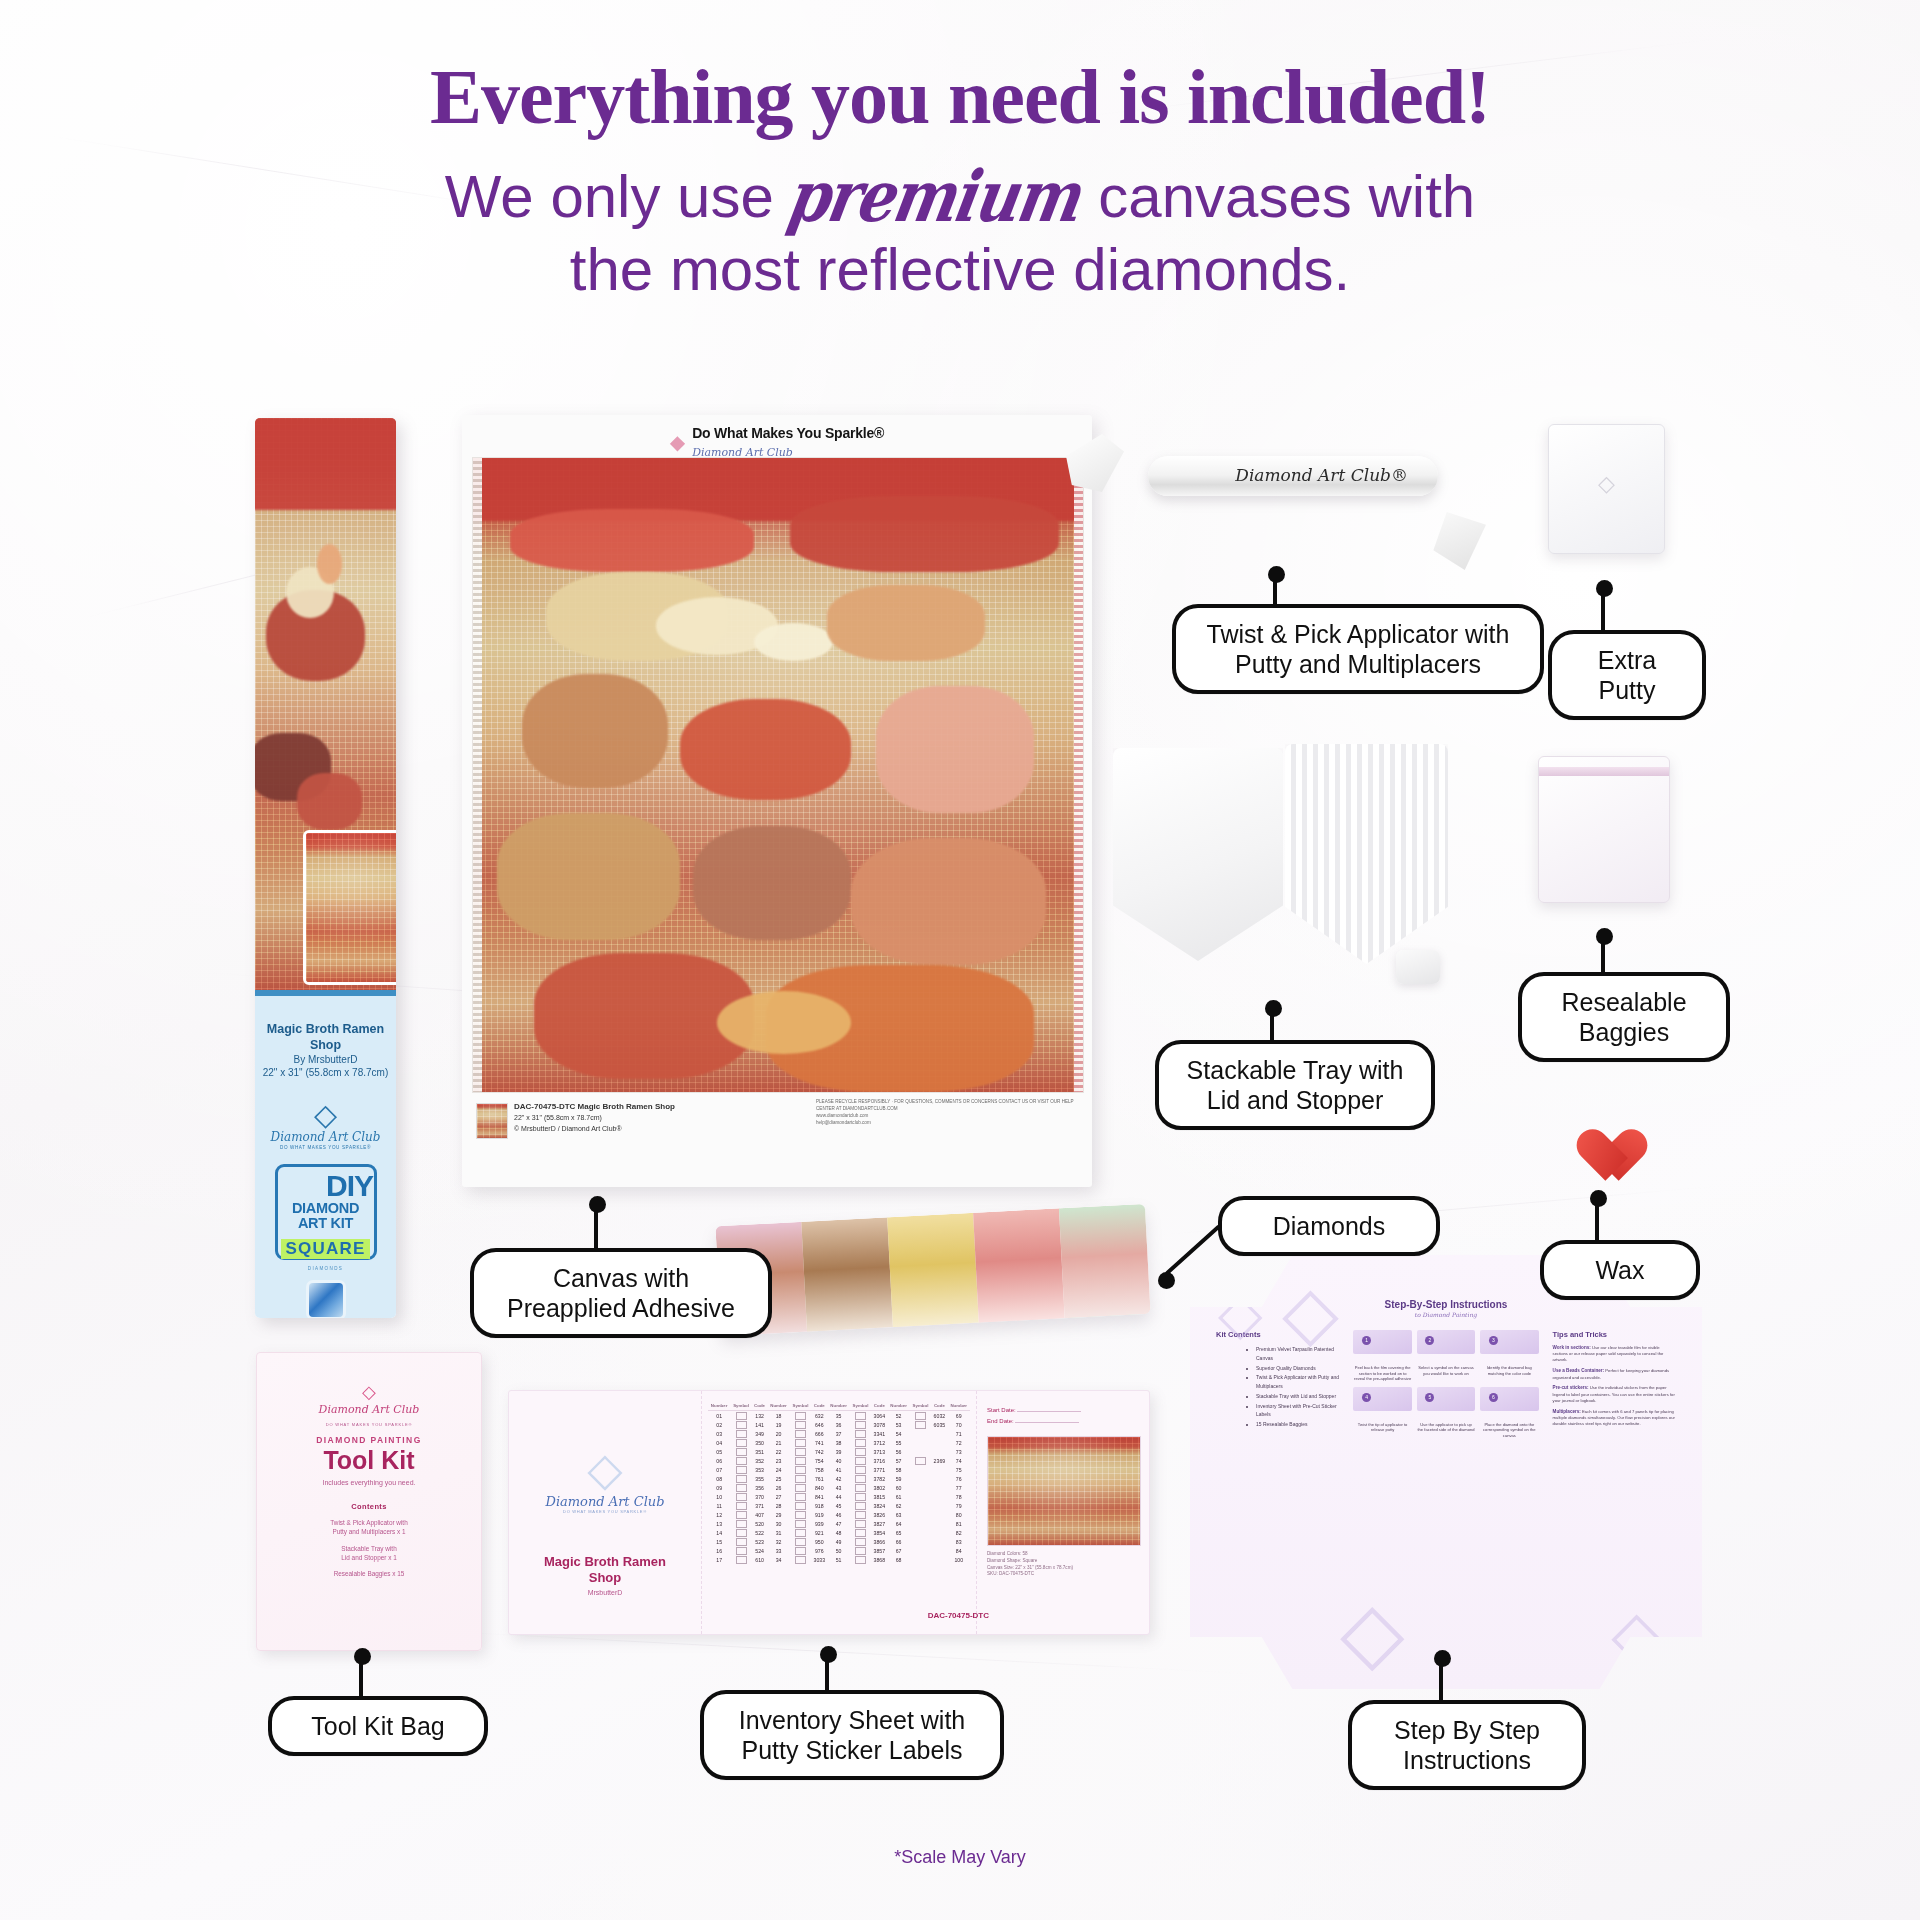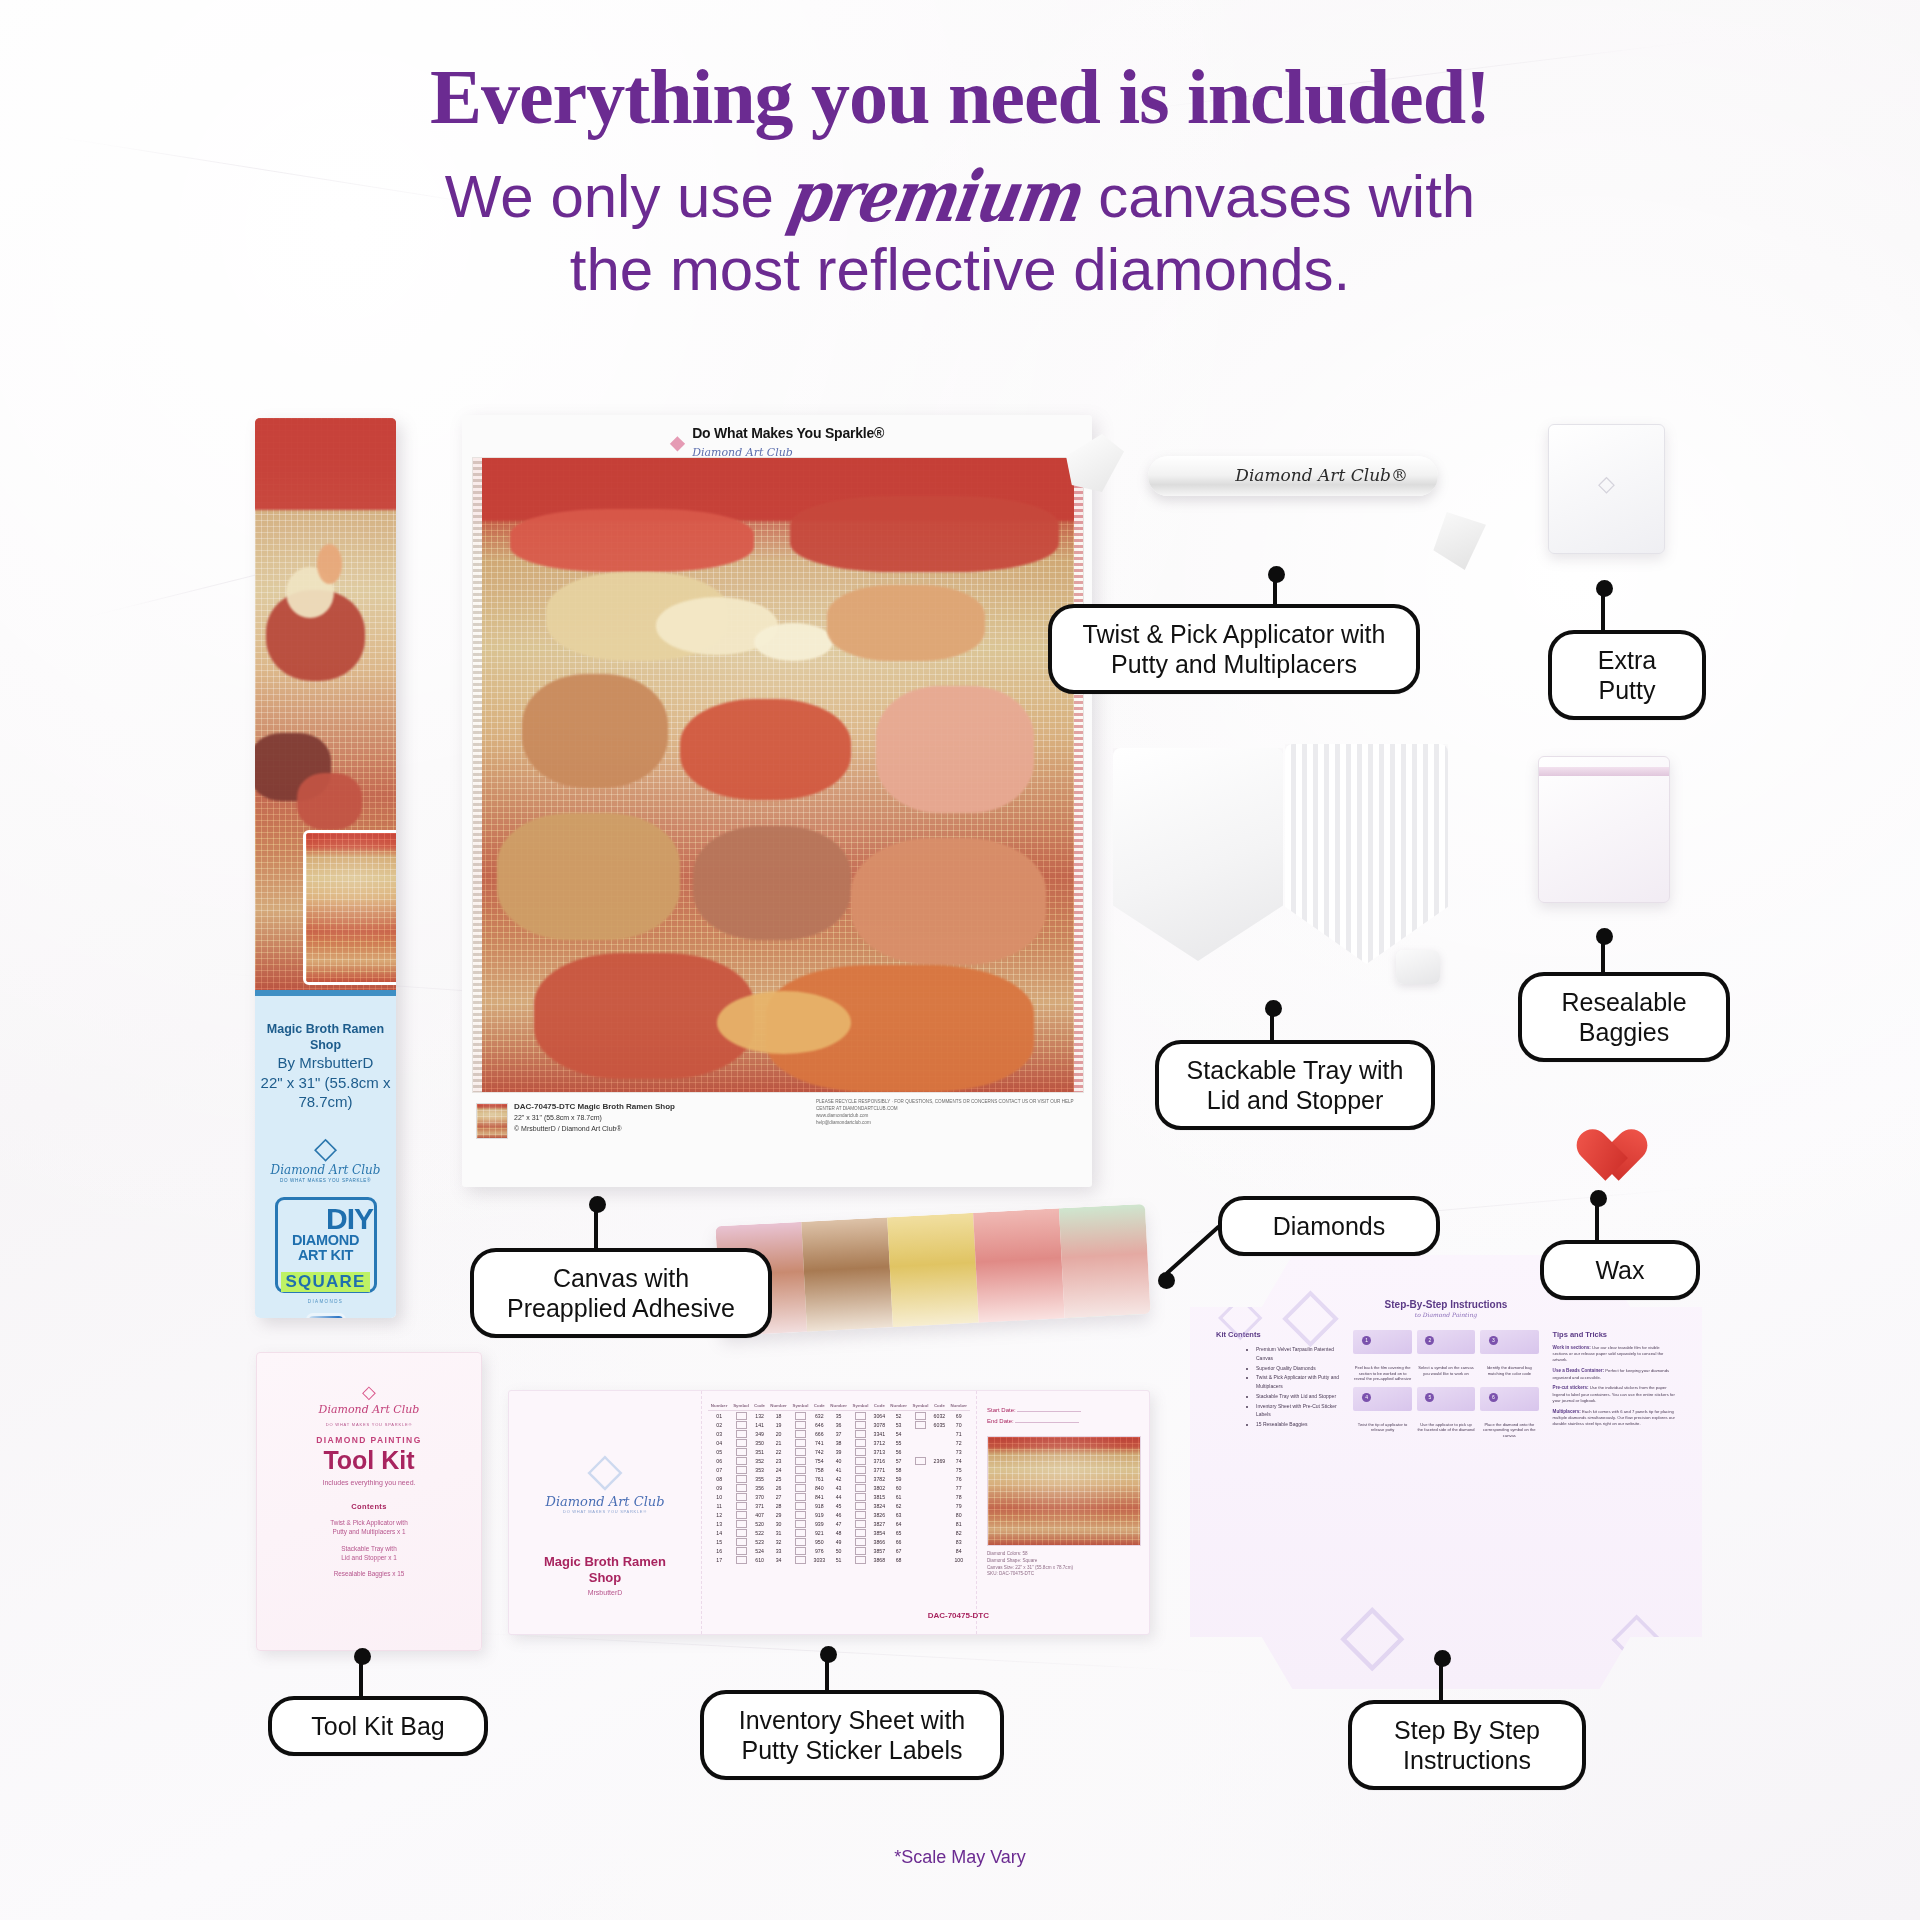--- a/index.html
+++ b/index.html
@@ -53,21 +53,21 @@
   .pkg{
     position:absolute;left:255px;top:418px;width:141px;height:900px;
     border-radius:5px;overflow:hidden;
     box-shadow:6px 6px 16px rgba(120,110,125,.22);
     background:#fff;
   }
   .pkg-art{position:absolute;left:0;top:0;width:100%;height:572px;overflow:hidden;}
   .pkg-label{position:absolute;left:0;top:572px;width:100%;height:328px;background:#d9ecf8;
     border-top:6px solid #3f8fc4;}
   .pkg-title{margin:26px 6px 0;text-align:center;color:#1d5c8c;font-weight:700;font-size:12.5px;line-height:1.25;}
-  .pkg-sub{text-align:center;color:#1d5c8c;font-size:15px;line-height:1.3;font-weight:400;}
+  .pkg-sub{text-align:center;color:#1d5c8c;font-size:10px;line-height:1.3;font-weight:400;}
   .pkg-brand{margin-top:22px;text-align:center;color:#2a76ad;}
   .pkg-brand .dia{font-size:30px;letter-spacing:0;line-height:.9;}
   .pkg-brand .nm{font-family:"DejaVu Serif",serif;font-style:italic;font-size:12px;margin-top:2px;}
   .pkg-brand .tag{font-size:4.6px;letter-spacing:.6px;margin-top:1px;}
   .diy{margin:14px auto 0;width:96px;border:3px solid #2878b5;border-radius:9px;
     color:#1f6fae;text-align:center;padding:5px 0 3px;position:relative;}
   .diy .d1{font-size:30px;font-weight:700;line-height:.95;letter-spacing:-1px;margin-left:48px;}
   .diy .d2{font-size:14.5px;font-weight:700;line-height:1.05;letter-spacing:-.3px;}
   .diy .d3{font-size:17px;font-weight:700;letter-spacing:1.2px;margin-top:3px;
     background:#bef264;display:inline-block;padding:0 5px;position:relative;top:5px;}
@@ -699,21 +699,21 @@
         <div id="tips-list">
             <p><b>Work in sections:</b> <span>Use our clear tearable film for visible sections or our release paper sold separately to conceal the artwork.</span></p>
             <p><b>Use a Beads Container:</b> <span>Perfect for keeping your diamonds organized and accessible.</span></p>
             <p><b>Pre-cut stickers:</b> <span>Use the individual stickers from the paper legend to label your containers. You can use the entire stickers for your journal or logbook.</span></p>
             <p><b>Multiplacers:</b> <span>Each kit comes with 6 and 7 panels tip for placing multiple diamonds simultaneously. Our flow precision explores our durable stainless steel tips right on our website.</span></p>
           </div>
       </div>
     </div>
   </div>
 
-  <div class="callout" style="left:1048px;top:604px;width:320px;">Twist &amp; Pick Applicator with
+  <div class="callout" style="left:1172px;top:604px;width:320px;">Twist &amp; Pick Applicator with
 Putty and Multiplacers</div>
   <div class="dot" style="left:1268px;top:566px"></div>
   <div class="lead" style="left:1275px;top:572px;width:36px;transform:rotate(90deg)"></div>
 
   <div class="callout" style="left:1548px;top:630px;width:106px;">Extra
 Putty</div>
   <div class="dot" style="left:1596px;top:580px"></div>
   <div class="lead" style="left:1603px;top:586px;width:46px;transform:rotate(90deg)"></div>
 
   <div class="callout" style="left:1155px;top:1040px;width:228px;">Stackable Tray with

